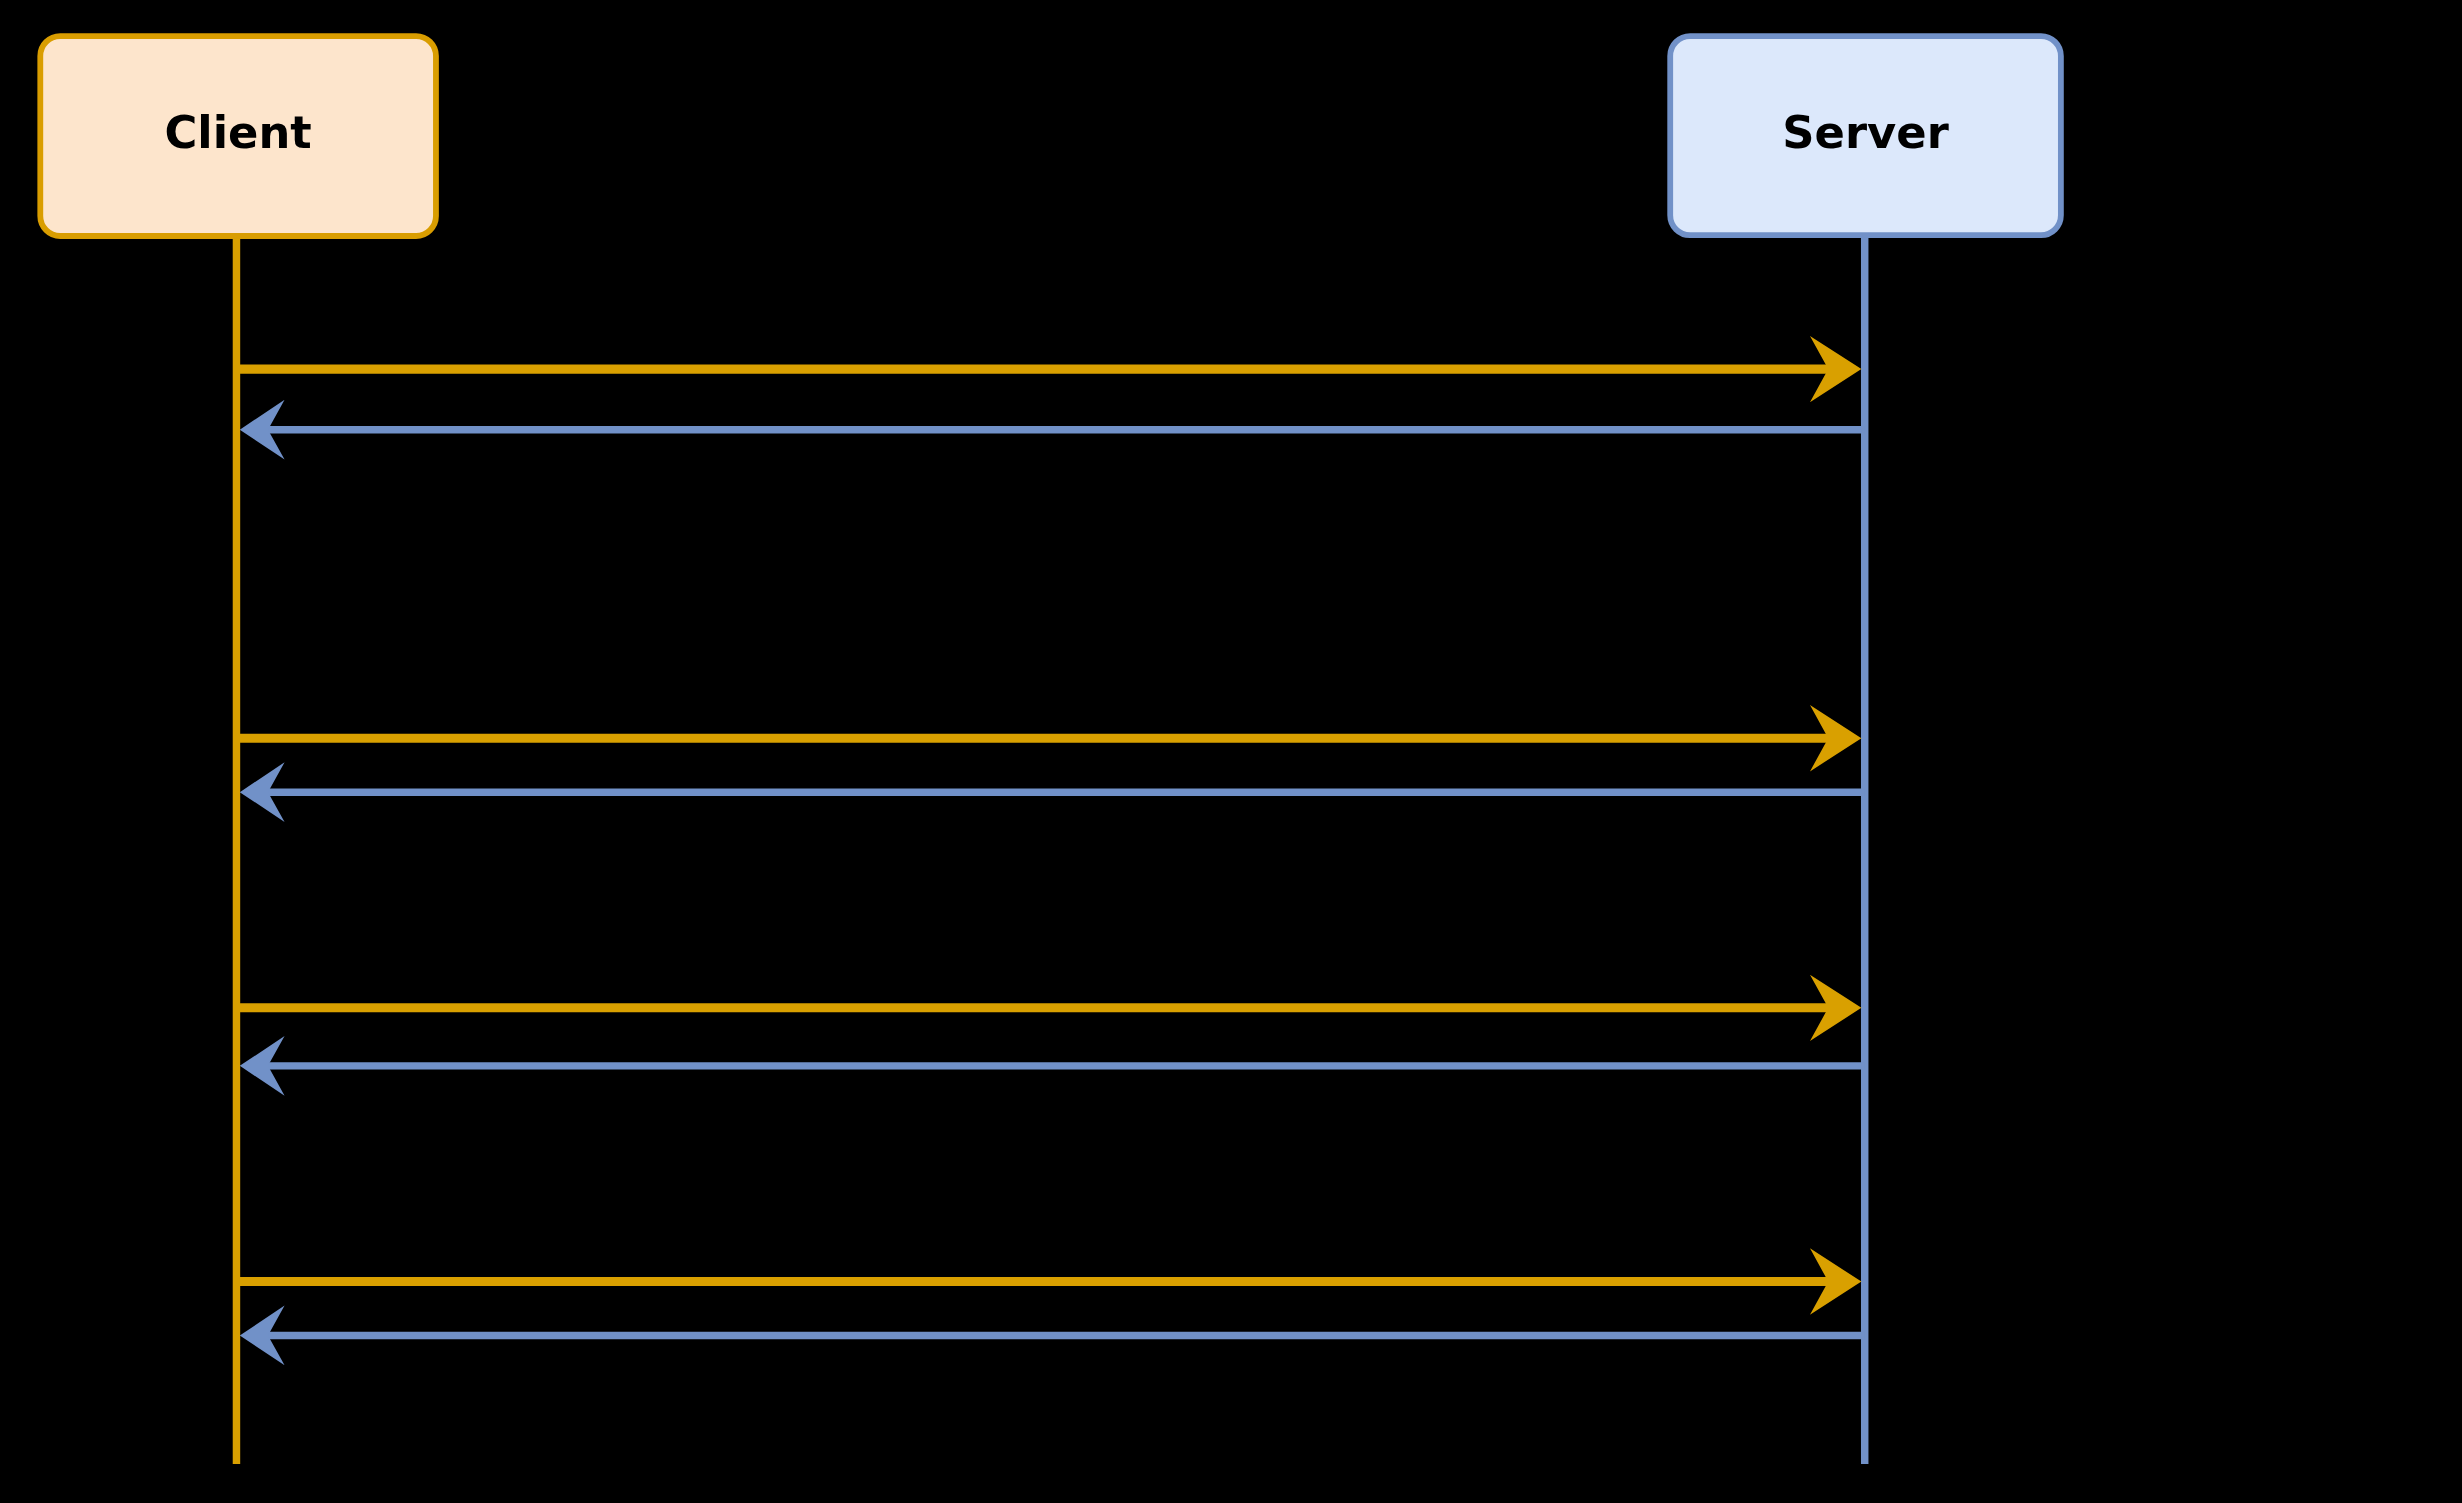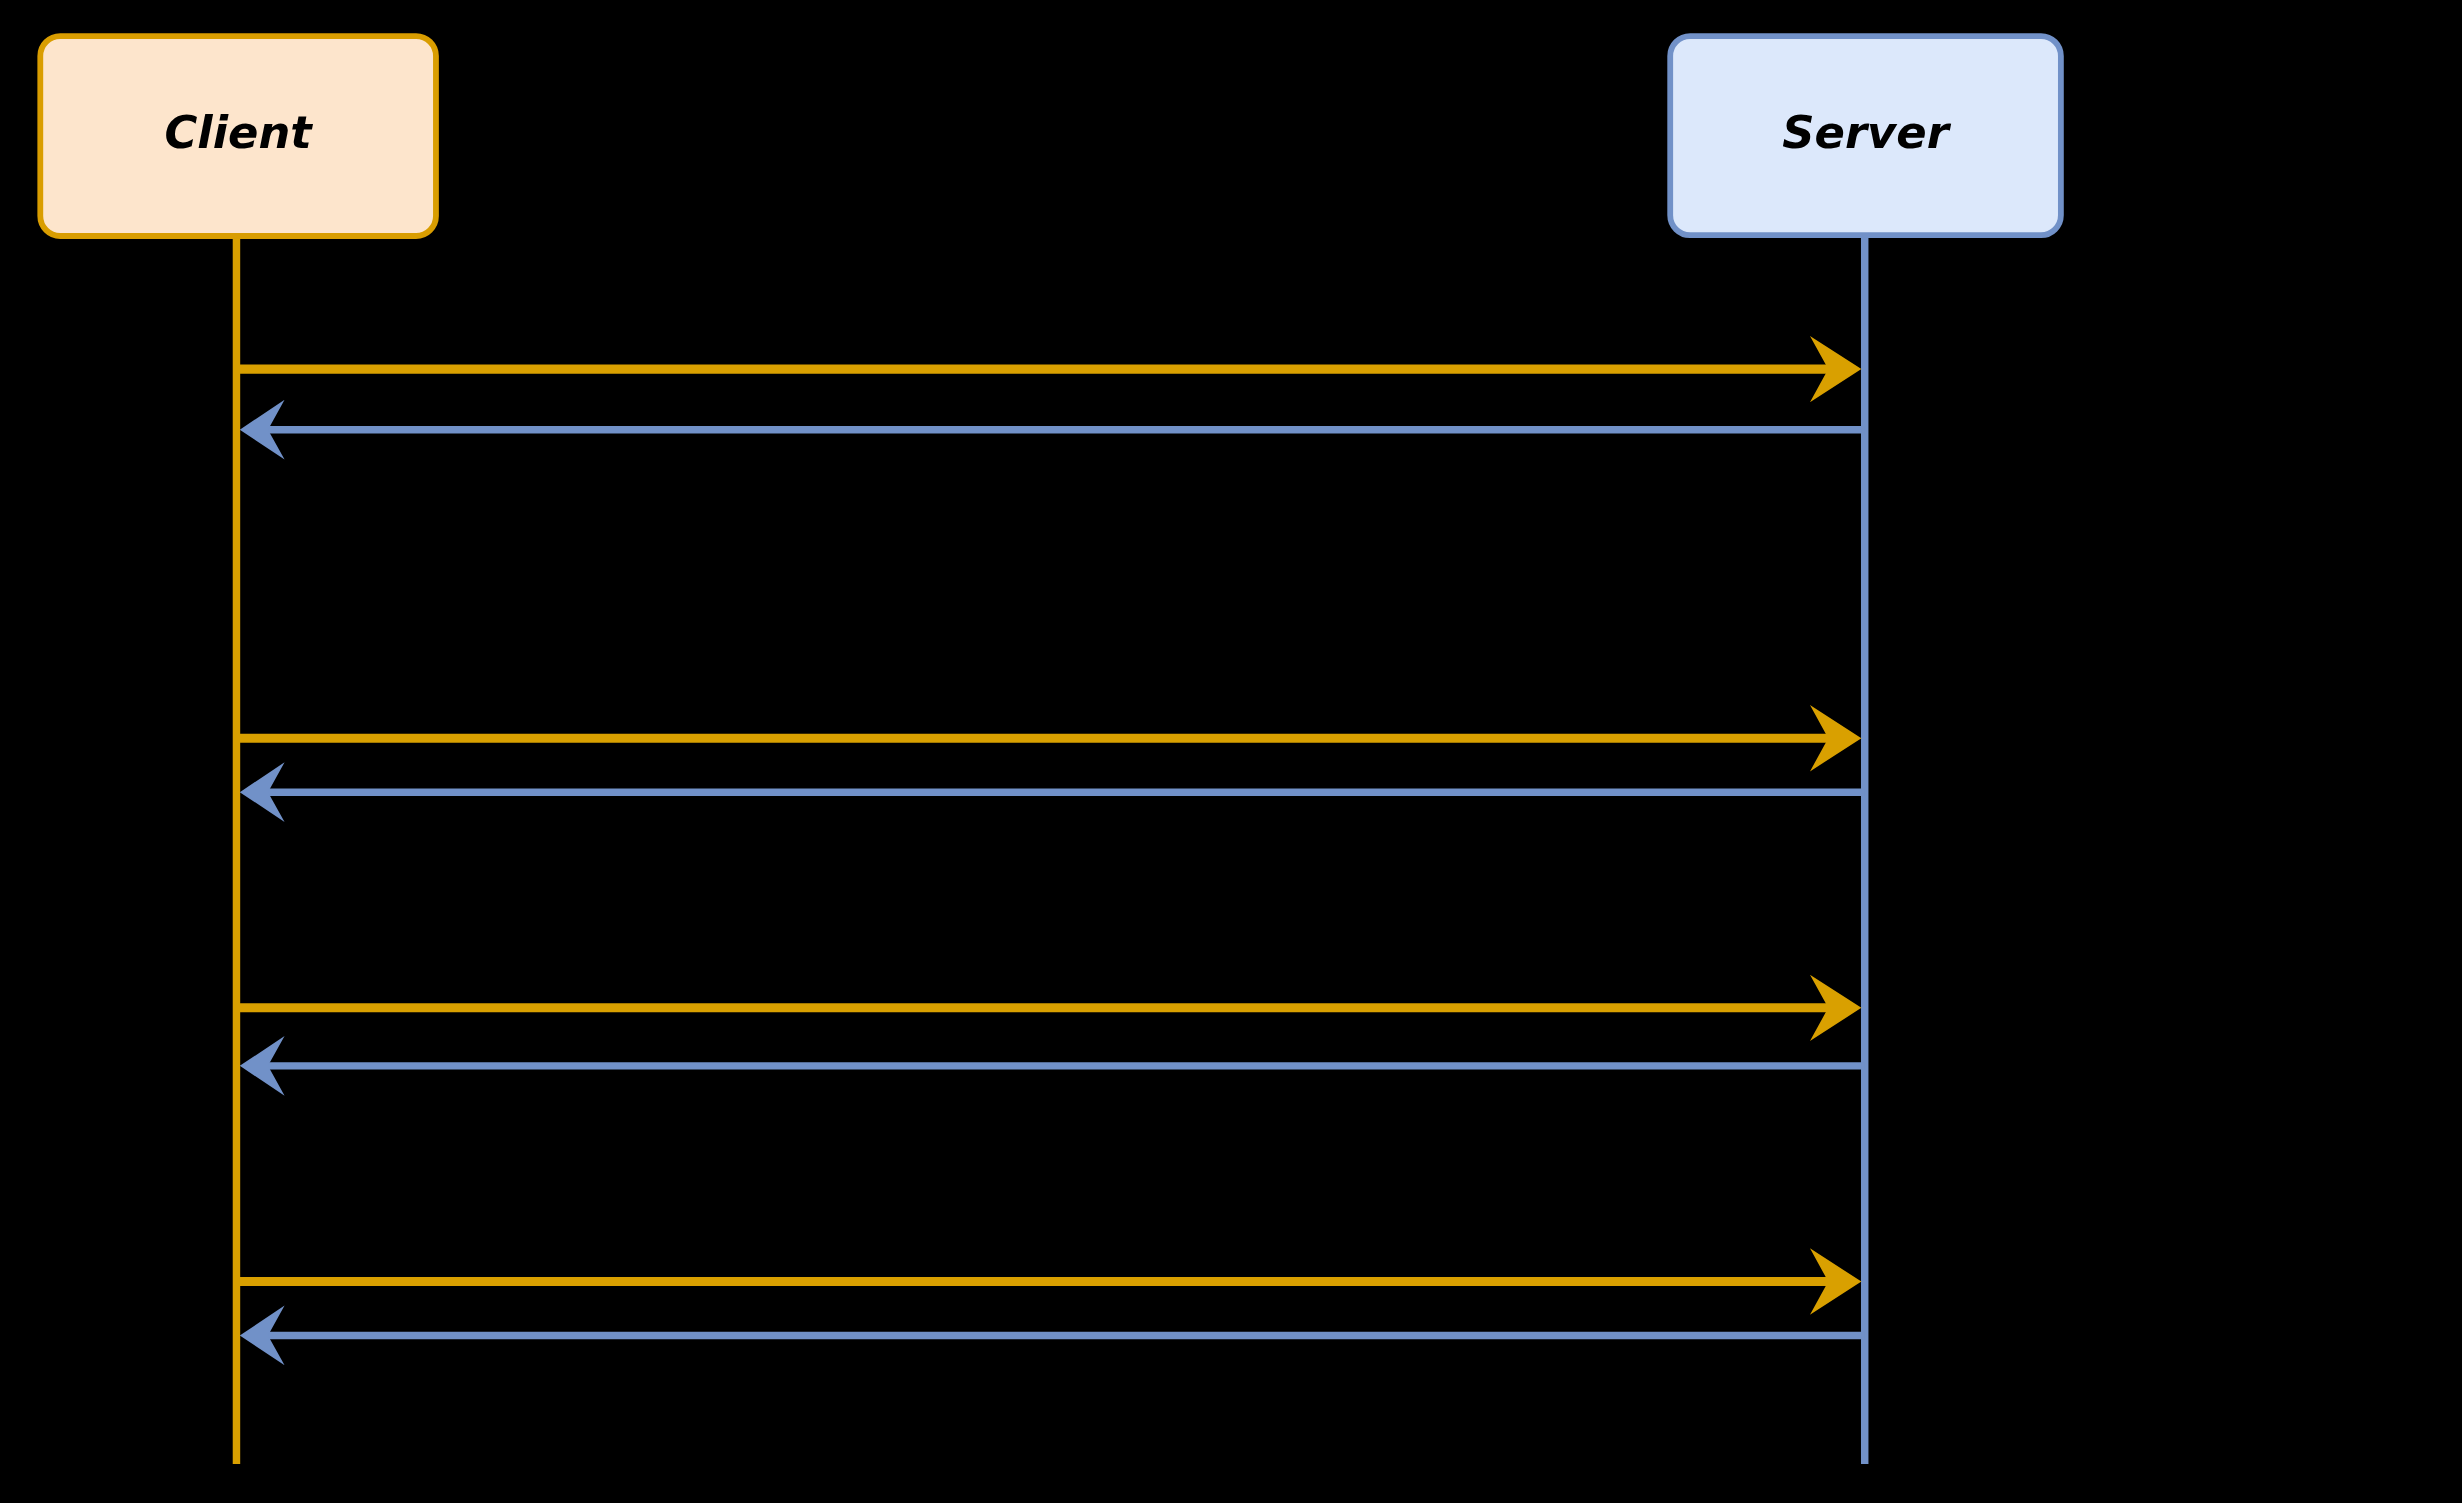--- a/index.html
+++ b/index.html
@@ -10,21 +10,20 @@
   }
   body {
     font-family: "DejaVu Sans", "Liberation Sans", sans-serif;
   }
   #canvas {
     position: relative;
     width: 2462px;
     height: 1503px;
     background: #000000;
     overflow: hidden;
-    font-style: italic;
   }
   #diagram-svg {
     position: absolute;
     left: 0;
     top: 0;
     width: 2462px;
     height: 1503px;
     display: block;
   }
   .participant-label {

